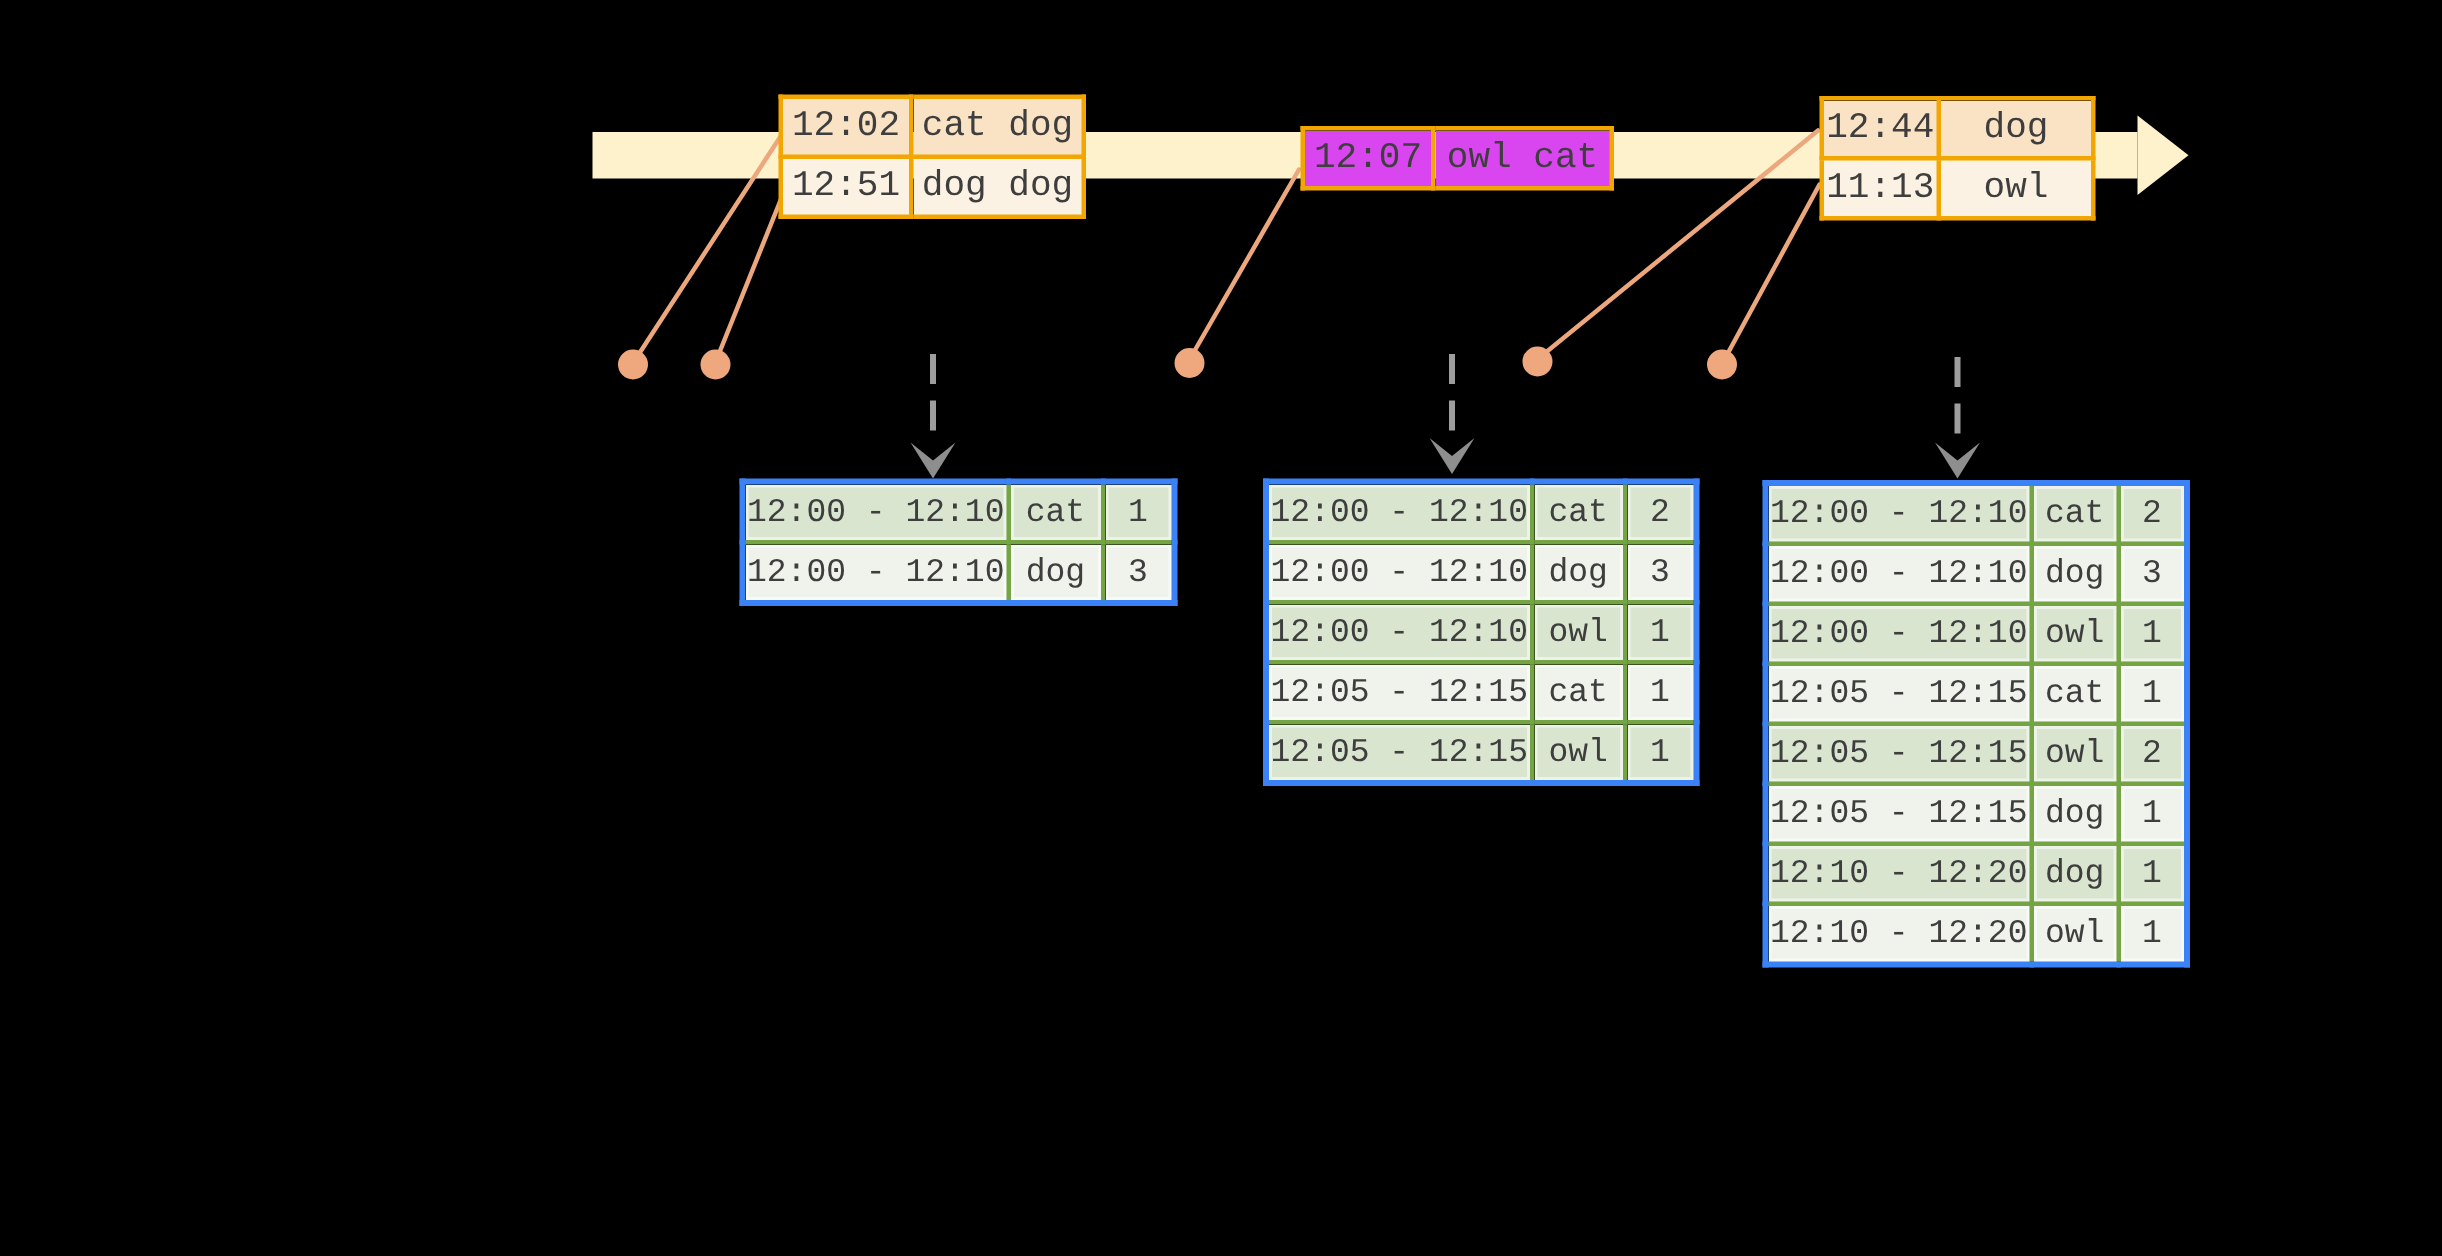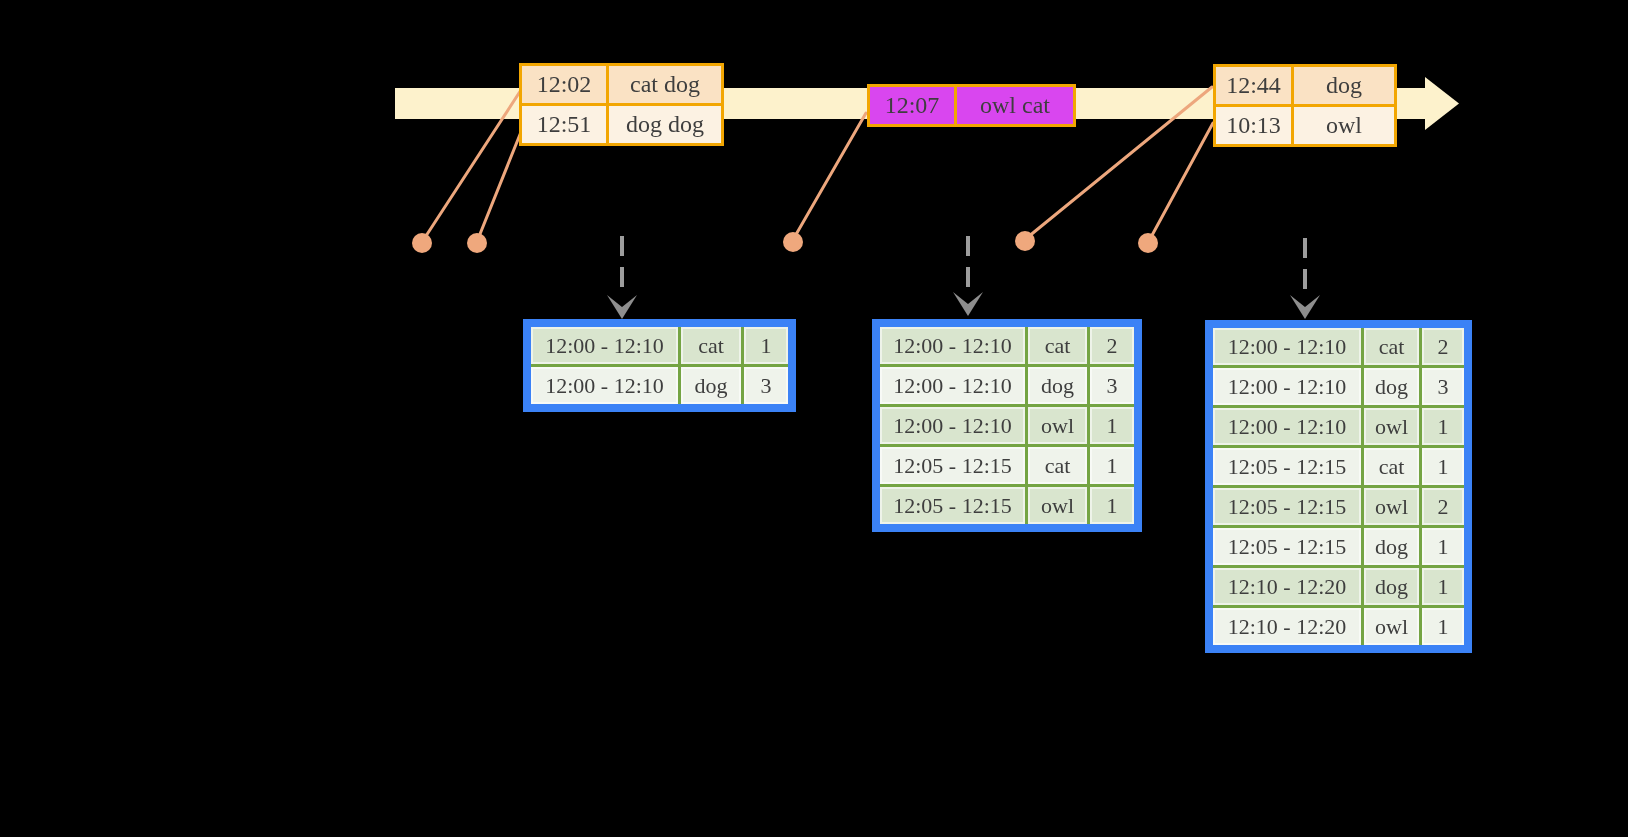--- a/index.html
+++ b/index.html
@@ -1,32 +1,32 @@
 <!DOCTYPE html>
 <html><head>
 <meta charset="utf-8">
 <style>
   html,body{margin:0;padding:0;background:#000;}
   .canvas{position:relative;width:1628px;height:837px;background:#000000;overflow:hidden;
-          font-family:Liberation Serif, serif;}
+          font-family:Liberation Mono, monospace;}
   .canvas svg{position:absolute;left:0;top:0;}
 
   table{position:absolute;border-collapse:collapse;table-layout:fixed;}
   td{text-align:center;vertical-align:middle;height:35px;color:#3E3E3E;
      white-space:nowrap;overflow:hidden;}
 
   
   .etable{border:3px solid #F2A602;}
   .etable td{border:3px solid #F2A602;font-size:24px;}
   .etable tr:nth-child(odd) td{background:#FAE2C4;}
   .etable tr:nth-child(even) td{background:#FCF2E3;}
   .etable.single tr td{background:#d946ef;}
 
   
-  .gtable{border:8px solid #3b82f6;margin-left:30px;}
+  .gtable{border:4px solid #3b82f6;}
   .gtable td{border:3px solid #74A443;font-size:22px;
              box-shadow:inset 0 0 0 2px rgba(255,255,255,0.55);}
   .gtable tr:nth-child(odd) td{background:#D9E5CE;}
   .gtable tr:nth-child(even) td{background:#EFF3EB;}
 
   #et1{left:519px;top:63px;}
   #et1 td:nth-child(1){width:82px;} #et1 td:nth-child(2){width:110px;margin-top:20px;}
   #et2{left:867px;top:84px;}
   #et2 td:nth-child(1){width:82px;} #et2 td:nth-child(2){width:114px;}
   #et3{left:1213px;top:64px;}
@@ -96,21 +96,21 @@
         </tr>
       </tbody>
     </table>
   <table id="et3" class="etable">
       <tbody>
         <tr>
           <td>12:44</td>
           <td>dog</td>
         </tr>
         <tr>
-          <td>10:13</td>
+          <td>11:13</td>
           <td>owl</td>
         </tr>
       </tbody>
     </table>
 
   <table id="gt1" class="gtable">
       <tbody>
         <tr>
           <td>12:00 - 12:10</td>
           <td>cat</td>

